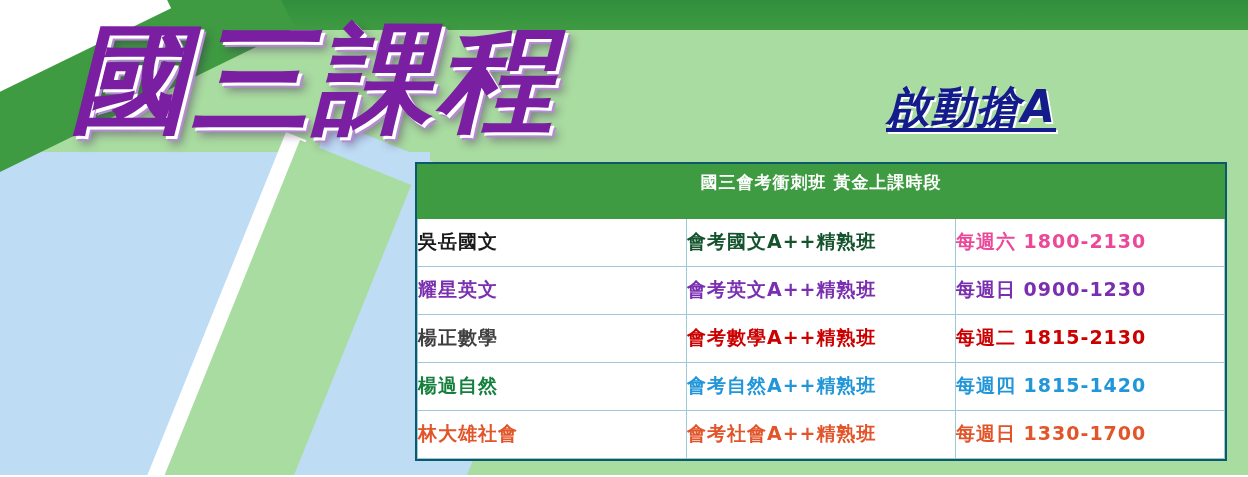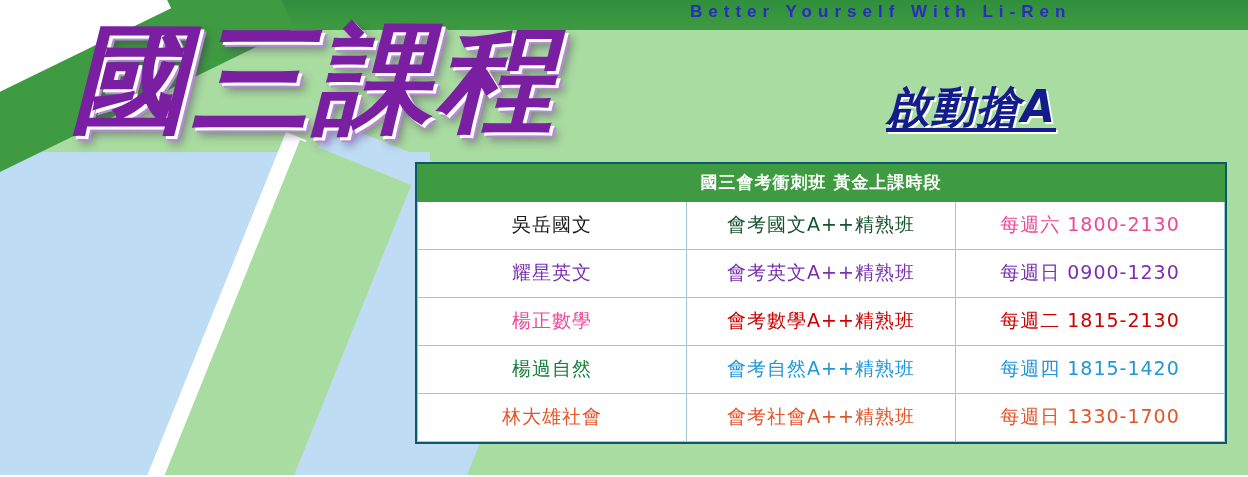--- a/index.html
+++ b/index.html
@@ -211,30 +211,29 @@
     width: 100%;
     table-layout: fixed;
   }
   table.sched th.header-cell {
     background: #3f9b42;
     color: #ffffff;
     font-size: 17px;
     font-weight: bold;
     font-family: "DejaVu Sans", sans-serif;
     letter-spacing: 1px;
-    padding: 6px 0 7px 0;
+    padding: 6px 0 24px 0;
     text-align: center;
     border: 1px solid #3f9b42;
   }
   table.sched td {
     border: 1px solid #9ec8d4;
     font-size: 19px;
-    font-weight: normal;
-    font-family: "DejaVu Sans", sans-serif;
-    text-align: center;
+    font-weight: bold;
+    font-family: "DejaVu Sans", sans-serif;
     padding: 10px 0 11px 0;
     background: #ffffff;
     letter-spacing: 1px;
     white-space: nowrap;
   }
   td.c-teacher { width: 160px; }
   td.c-course  { width: 270px; }
   td.c-time    { width: 382px; letter-spacing: 0.5px; }
 </style>
 </head>
@@ -245,21 +244,20 @@
   <div class="bg-body"></div>
   <div class="bg-blue-left"></div>
   <div class="bg-blue-diag"></div>
   <div class="bg-white-strip"></div>
   <div class="bg-green-wedge"></div>
   <div class="bg-topband"></div>
   <div class="bg-green-diag"></div>
   <div class="bg-leftwhite"></div>
   <div class="bg-white-bottom"></div>
 
-  <div class="slogan">Better Yourself With Li-Ren</div>
 
   <div class="main-title">國三課程</div>
   <div class="sub-title">啟動搶A</div>
 
 
   <div class="table-wrap">
     <table class="sched">
       <thead>
         <tr>
           <th class="header-cell" colspan="3">國三會考衝刺班  黃金上課時段</th>
@@ -270,21 +268,21 @@
             <td class="c-teacher" style="color: rgb(26, 26, 26);">吳岳國文</td>
             <td class="c-course" style="color: #14532d;">會考國文A++精熟班</td>
             <td class="c-time" style="color: #ec4899;">每週六 1800-2130</td>
           </tr>
           <tr>
             <td class="c-teacher" style="color: rgb(122, 47, 176);">耀星英文</td>
             <td class="c-course" style="color: rgb(122, 47, 176);">會考英文A++精熟班</td>
             <td class="c-time" style="color: rgb(122, 47, 176);">每週日 0900-1230</td>
           </tr>
           <tr>
-            <td class="c-teacher" style="color: #ec4899;">楊正數學</td>
+            <td class="c-teacher" style="color: #404040;">楊正數學</td>
             <td class="c-course" style="color: rgb(204, 0, 0);">會考數學A++精熟班</td>
             <td class="c-time" style="color: rgb(204, 0, 0);">每週二 1815-2130</td>
           </tr>
           <tr>
             <td class="c-teacher" style="color: #15803d;">楊過自然</td>
             <td class="c-course" style="color: rgb(33, 150, 216);">會考自然A++精熟班</td>
             <td class="c-time" style="color: rgb(33, 150, 216);">每週四 1815-1420</td>
           </tr>
           <tr>
             <td class="c-teacher" style="color: rgb(226, 85, 42);">林大雄社會</td>

